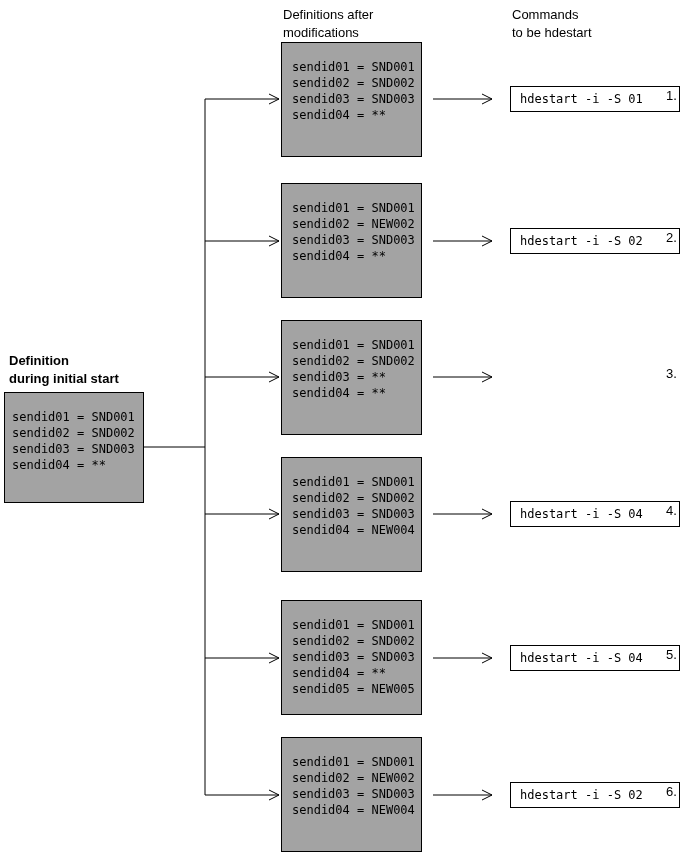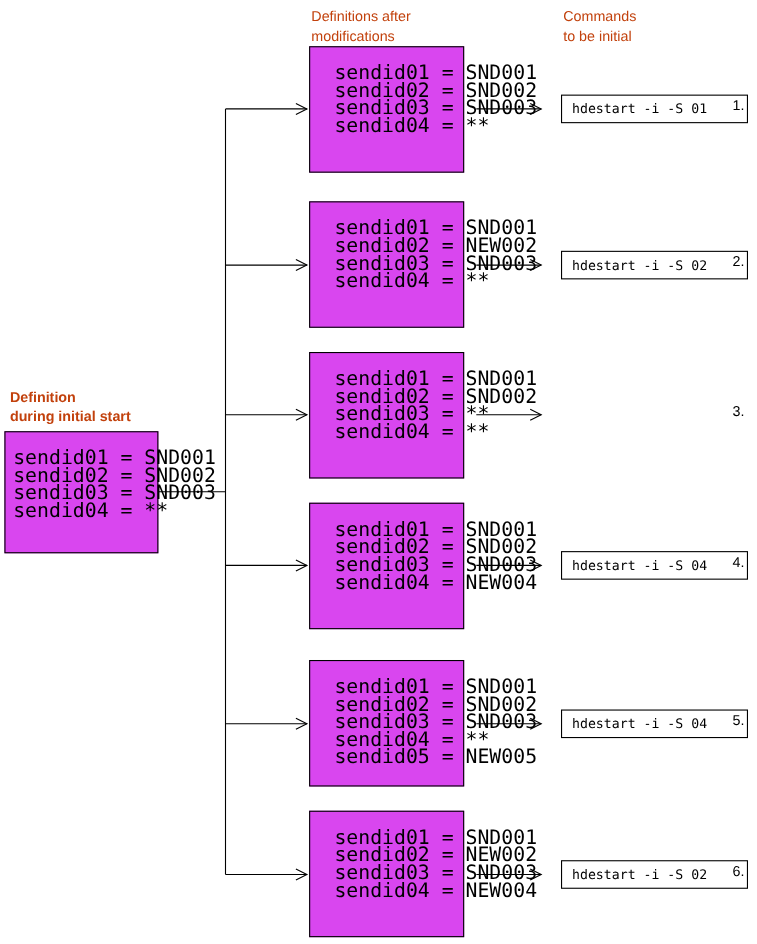--- a/index.html
+++ b/index.html
@@ -21,32 +21,32 @@
     left: 0;
     top: 0;
     width: 688px;
     height: 858px;
   }
   .hdr {
     position: absolute;
     font-size: 13px;
     line-height: 18px;
     white-space: pre;
-    color: #c2410c;
+    color: #000000;
   }
   .defbox {
     position: absolute;
     border: 1px solid #000000;
-    background: #d946ef;
+    background: #a3a3a3;
     box-sizing: border-box;
     font-family: "DejaVu Sans Mono", "Liberation Mono", monospace;
-    font-size: 18px;
+    font-size: 12px;
     line-height: 16px;
     white-space: pre;
-    padding: 16px 0 0 22px;
+    padding: 16px 0 0 10px;
   }
   .initialbox {
     left: 4px;
     top: 392px;
     width: 140px;
     height: 111px;
     padding-left: 7px;
   }
   .midbox {
     left: 281px;
@@ -102,21 +102,21 @@
     <line x1="433" y1="241" x2="492" y2="241" stroke="#000000" stroke-width="1" marker-end="url(#arrowhead)"></line>
     <line x1="433" y1="377" x2="492" y2="377" stroke="#000000" stroke-width="1" marker-end="url(#arrowhead)"></line>
     <line x1="433" y1="514" x2="492" y2="514" stroke="#000000" stroke-width="1" marker-end="url(#arrowhead)"></line>
     <line x1="433" y1="658" x2="492" y2="658" stroke="#000000" stroke-width="1" marker-end="url(#arrowhead)"></line>
     <line x1="433" y1="795" x2="492" y2="795" stroke="#000000" stroke-width="1" marker-end="url(#arrowhead)"></line>
   </svg>
 
   <div class="hdr" style="left:283px; top:6px;">Definitions after
 modifications</div>
   <div class="hdr" style="left:512px; top:6px;">Commands
-to be initial</div>
+to be hdestart</div>
   <div class="hdr" style="left:9px; top:352px;font-weight:bold;">Definition
 during initial start</div>
 
   <div class="defbox initialbox">sendid01 = SND001
 sendid02 = SND002
 sendid03 = SND003
 sendid04 = **</div>
 
   <div class="defbox midbox" style="top:42px;">sendid01 = SND001
 sendid02 = SND002

